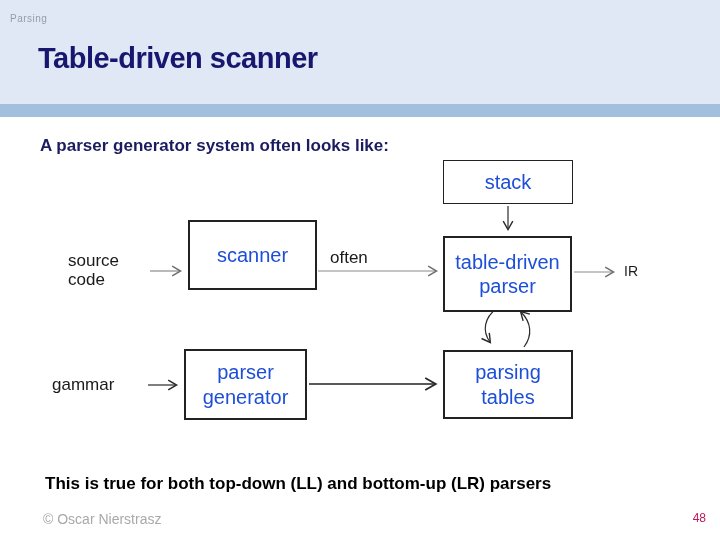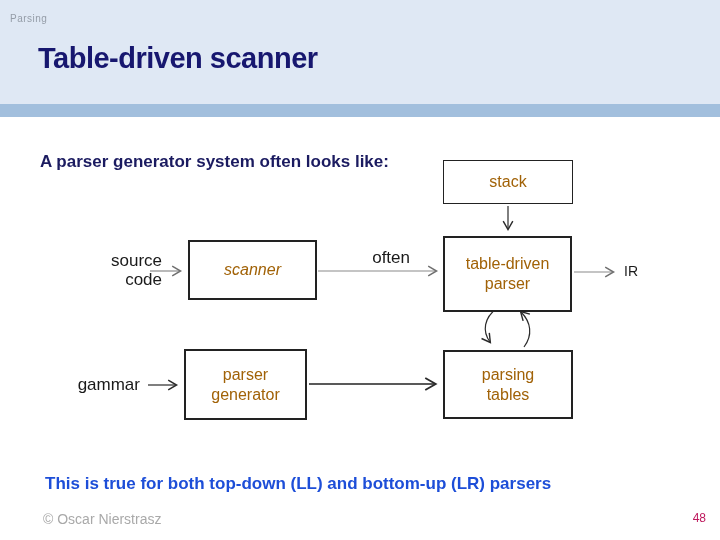--- a/index.html
+++ b/index.html
@@ -10,45 +10,45 @@
   }
   .slide{position:relative;width:720px;height:540px;background:#ffffff;overflow:hidden;}
 
   
   .top-bg{position:absolute;left:0;top:0;width:720px;height:104px;background:#dfe8f4;}
   .accent-band{position:absolute;left:0;top:104px;width:720px;height:13px;background:#a2bfdd;}
   .category-label{position:absolute;left:10px;top:13px;font-size:10px;color:#959da8;letter-spacing:0.5px;}
   .slide-title{position:absolute;left:38px;top:42px;font-size:29px;font-weight:bold;color:#17176f;letter-spacing:-0.5px;}
 
   
-  .intro-text{position:absolute;left:40px;top:152px;font-size:17px;font-weight:bold;color:#1b1b60;}
-  .note-text{position:absolute;left:45px;top:474px;font-size:17px;font-weight:bold;color:#1d4ed8;}
+  .intro-text{position:absolute;left:40px;top:136px;font-size:17px;font-weight:bold;color:#1b1b60;}
+  .note-text{position:absolute;left:45px;top:474px;font-size:17px;font-weight:bold;color:#000000;}
 
   
   .footer-copyright{position:absolute;left:43px;top:511px;font-size:14px;color:#a9a9a9;}
   .footer-page{position:absolute;right:14px;top:511px;font-size:12px;color:#be185d;}
 
   
   .diagram{position:absolute;left:0;top:0;width:720px;height:540px;pointer-events:none;}
   .dbox{
     position:absolute;display:flex;align-items:center;justify-content:center;
-    background:#ffffff;border:2px solid #222222;color:#a16207;
-    font-size:16px;line-height:1.22;text-align:center;white-space:pre-line;
+    background:#ffffff;border:2px solid #222222;color:#1d4ed8;
+    font-size:20px;line-height:1.22;text-align:center;white-space:pre-line;
     box-sizing:border-box;
   }
   .dbox.thin{border-width:1px;}
   .box-stack{left:443px;top:160px;width:130px;height:44px;}
-  .box-scanner{left:188px;top:240px;width:129px;height:60px;font-style:italic;}
+  .box-scanner{left:188px;top:220px;width:129px;height:70px;}
   .box-tdp{left:443px;top:236px;width:129px;height:76px;}
   .box-pg{left:184px;top:349px;width:123px;height:71px;}
   .box-pt{left:443px;top:350px;width:130px;height:69px;}
 
   .dlabel{
     position:absolute;color:#1a1a1a;font-size:17px;line-height:19px;
-    text-align:right;white-space:pre-line;
+    text-align:left;white-space:pre-line;
   }
   .lbl-source{left:68px;top:251px;width:94px;}
   .lbl-tokens{left:330px;top:248px;width:80px;}
   .lbl-ir{left:624px;top:262px;width:40px;text-align:left;font-size:14px;}
   .lbl-gammar{left:52px;top:375px;width:88px;}
 
   .arrow-layer{position:absolute;left:0;top:0;}
 </style>
 </head>
 <body>

